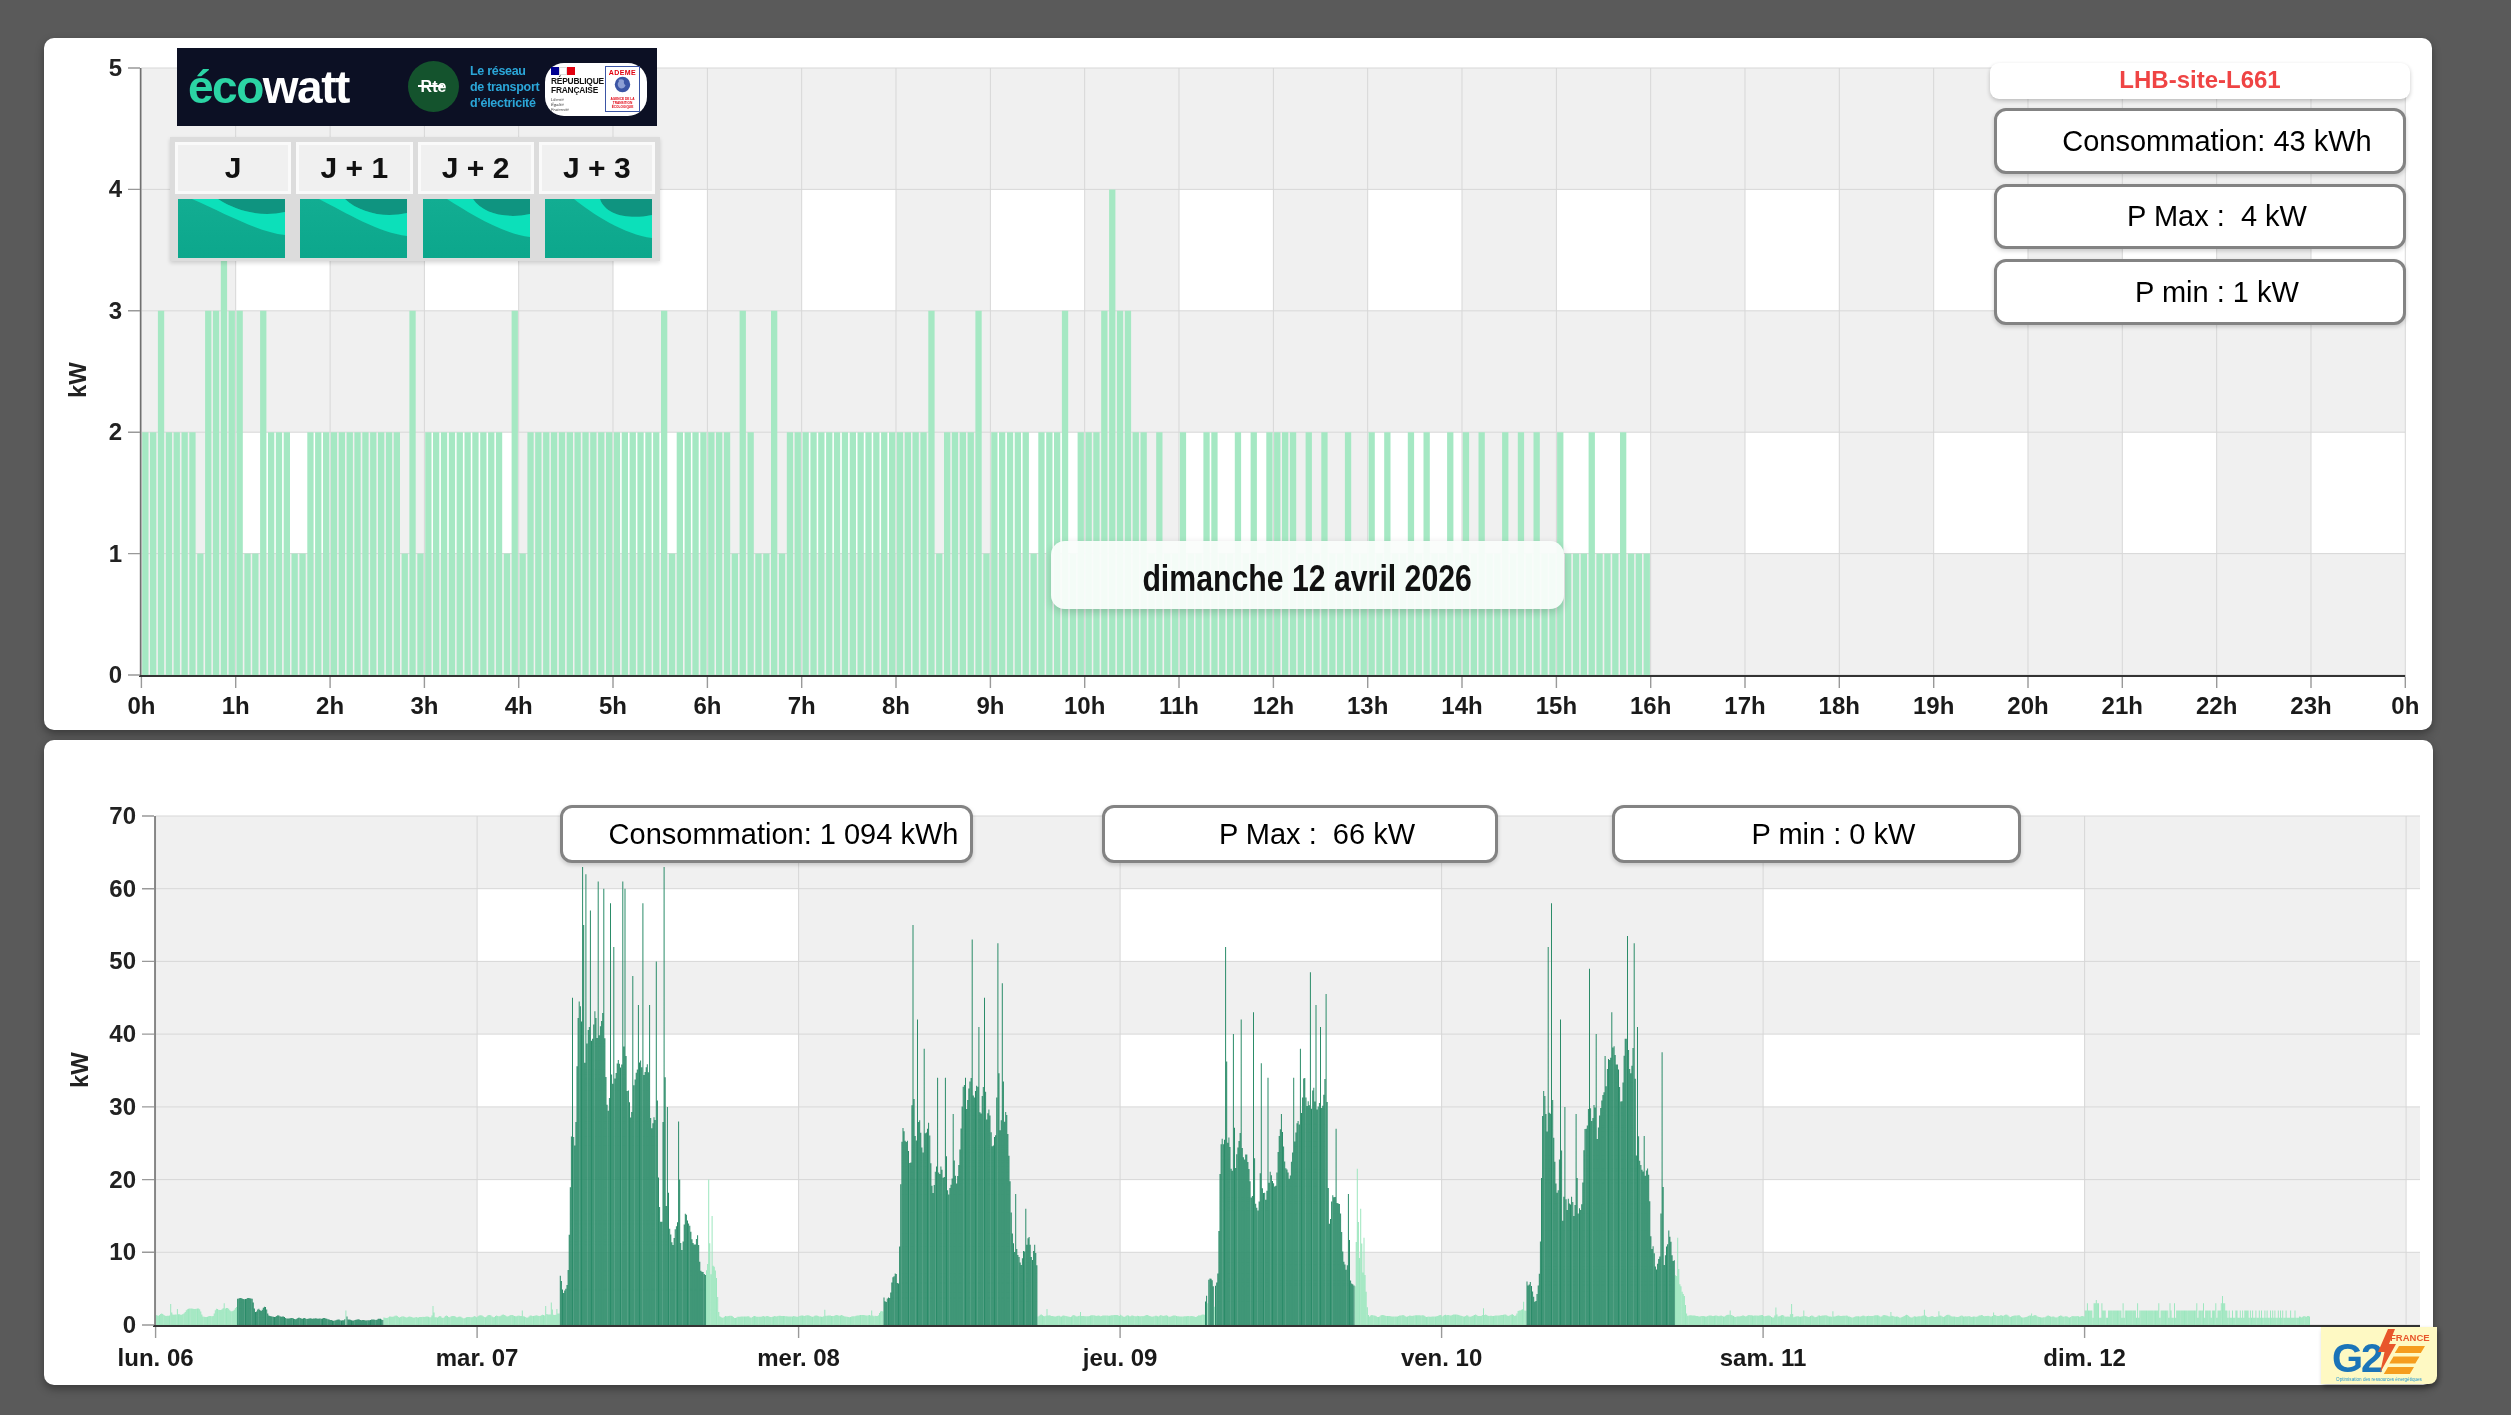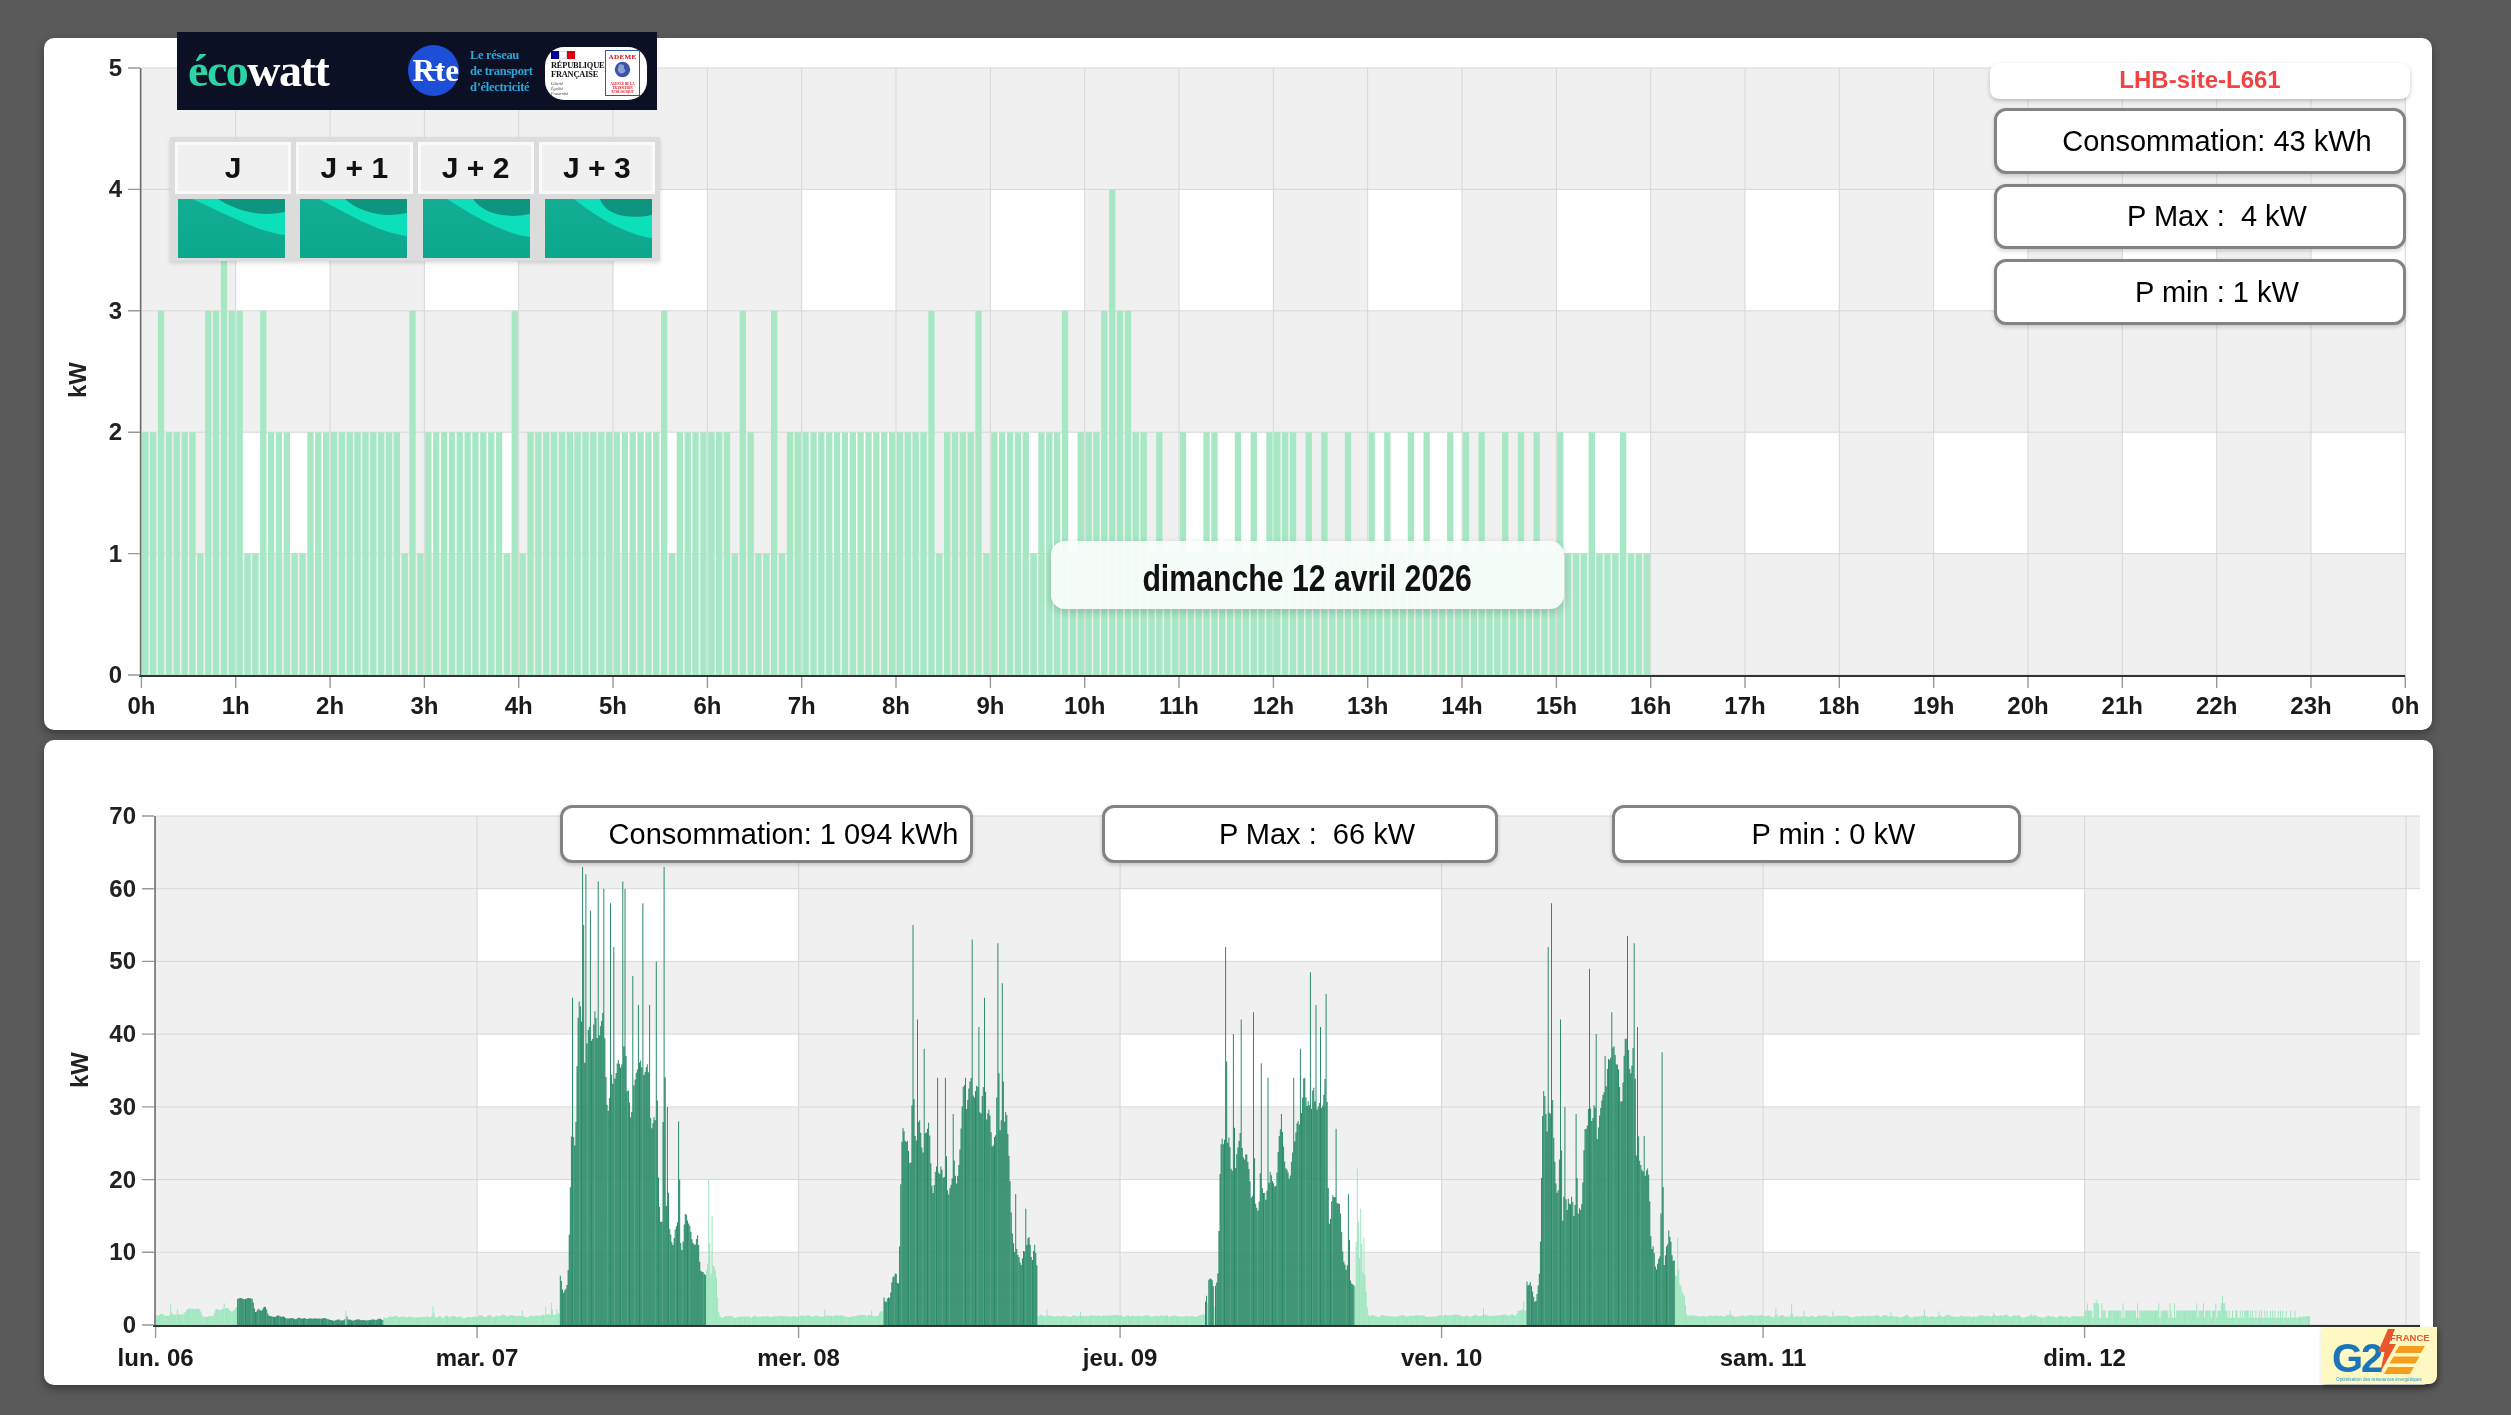--- a/index.html
+++ b/index.html
@@ -3,24 +3,24 @@
 <style>
 * { margin:0; padding:0; box-sizing:border-box; }
 html,body { width:2511px; height:1415px; background:#5a5a5a; font-family:"Liberation Sans",sans-serif; overflow:hidden; position:relative; }
 .panel { position:absolute; background:#fff; border-radius:10px; box-shadow:0 4px 8px rgba(0,0,0,.35); }
 #p1 { left:44px; top:38px; width:2388px; height:692px; }
 #p2 { left:44px; top:740px; width:2389px; height:645px; }
 svg.lay { position:absolute; left:0; top:0; }
 .xl { font:700 24px "Liberation Sans",sans-serif; fill:#1a1a1a; }
 .xl2 { font:700 24px "Liberation Sans",sans-serif; fill:#1a1a1a; }
 .yl { font:700 24px "Liberation Sans",sans-serif; fill:#222; }
-.banner { position:absolute; left:177px; top:32px; width:480px; height:78px; background:#0c1024;font-family:Liberation Serif, serif; }
+.banner { position:absolute; left:177px; top:48px; width:480px; height:78px; background:#0c1024; }
 .ew { position:absolute; left:11px; top:12px; font-size:46px; font-weight:700; letter-spacing:-1.5px; color:#fff; }
 .ew b { color:#2bd4a4; font-weight:700; }
-.rte { position:absolute; left:231px; top:13px; width:51px; height:51px; border-radius:50%; background:#1d4ed8; color:#fff; font-size:31px; font-weight:700; text-align:right; line-height:51px; }
+.rte { position:absolute; left:231px; top:13px; width:51px; height:51px; border-radius:50%; background:#14532d; color:#fff; font-size:16px; font-weight:700; text-align:center; line-height:51px; }
 .rte i { position:absolute; left:10px; top:24px; width:25px; height:2px; background:#fff; }
 .reseau { position:absolute; left:293px; top:15px; font-size:12.5px; letter-spacing:-.3px; line-height:16px; color:#2ba6d8; font-weight:700; }
 .rfbox { position:absolute; left:368px; top:15px; width:102px; height:53px; background:#fff; display:flex;border-radius:19px; }
 .rf { width:60px; padding:4px 2px 0 6px; }
 .flag { height:9px; margin-bottom:1px; }
 .flag i { display:inline-block; width:8px; height:8px; vertical-align:top; }
 .fb { background:#000091; } .fw { background:#fff; border:.5px solid #ddd; } .fr { background:#e1000f; }
 .rft { font-size:8.4px; font-weight:700; color:#111; line-height:9.2px; letter-spacing:-.2px; }
 .motto { font-size:4.2px; color:#444; line-height:5px; margin-top:2px; font-style:italic; }
 .ademe { width:35px; height:46px; margin:3px 0 0 0; border:1px solid #3b55a5; text-align:center; padding-top:2px; overflow:hidden; }

